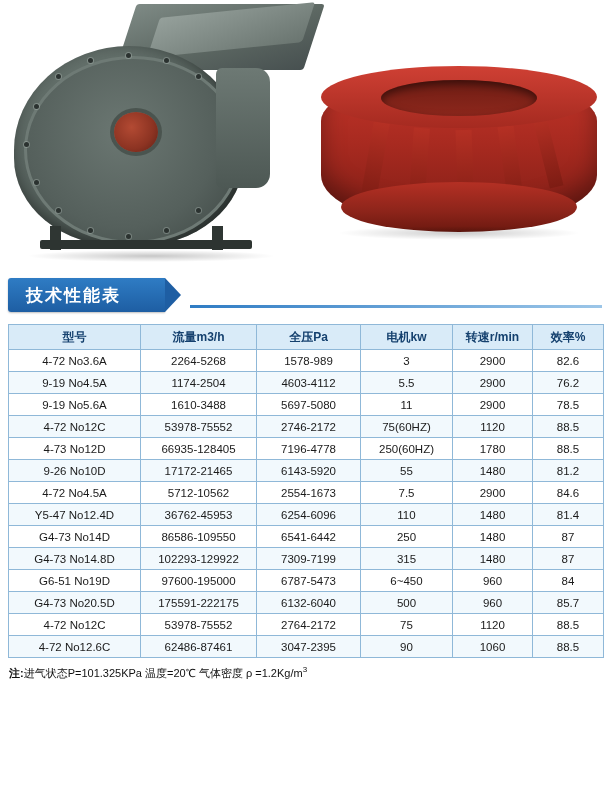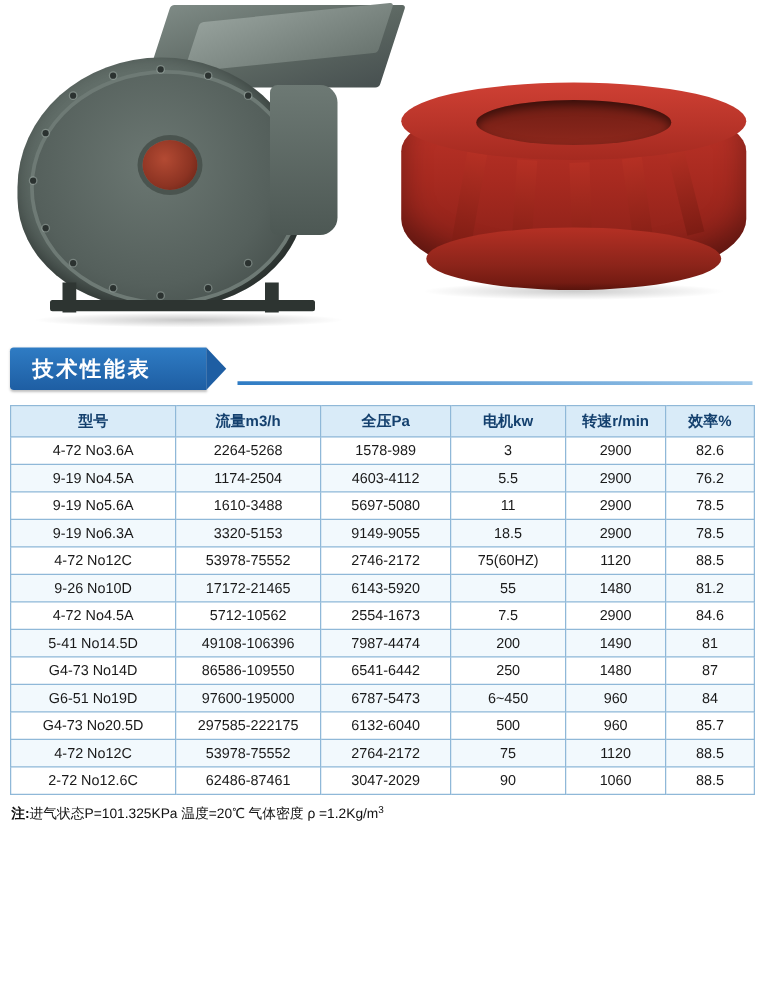--- a/index.html
+++ b/index.html
@@ -376,95 +376,103 @@
         </tr>
       <tr>
           <td>9-19  No5.6A</td>
           <td>1610-3488</td>
           <td>5697-5080</td>
           <td>11</td>
           <td>2900</td>
           <td>78.5</td>
         </tr>
       <tr>
-          <td>9-19  No6.3A</td>
-          <td>3320-5153</td>
-          <td>9149-9055</td>
-          <td>18.5</td>
-          <td>2900</td>
-          <td>78.5</td>
-        </tr>
-      <tr>
           <td>4-72  No12C</td>
           <td>53978-75552</td>
           <td>2746-2172</td>
           <td>75(60HZ)</td>
           <td>1120</td>
           <td>88.5</td>
         </tr>
       <tr>
+          <td>4-73  No12D</td>
+          <td>66935-128405</td>
+          <td>7196-4778</td>
+          <td>250(60HZ)</td>
+          <td>1780</td>
+          <td>88.5</td>
+        </tr>
+      <tr>
           <td>9-26  No10D</td>
           <td>17172-21465</td>
           <td>6143-5920</td>
           <td>55</td>
           <td>1480</td>
           <td>81.2</td>
         </tr>
       <tr>
           <td>4-72  No4.5A</td>
           <td>5712-10562</td>
           <td>2554-1673</td>
           <td>7.5</td>
           <td>2900</td>
           <td>84.6</td>
         </tr>
       <tr>
-          <td>5-41  No14.5D</td>
-          <td>49108-106396</td>
-          <td>7987-4474</td>
-          <td>200</td>
-          <td>1490</td>
-          <td>81</td>
+          <td>Y5-47  No12.4D</td>
+          <td>36762-45953</td>
+          <td>6254-6096</td>
+          <td>110</td>
+          <td>1480</td>
+          <td>81.4</td>
         </tr>
       <tr>
           <td>G4-73  No14D</td>
           <td>86586-109550</td>
           <td>6541-6442</td>
           <td>250</td>
           <td>1480</td>
           <td>87</td>
         </tr>
       <tr>
+          <td>G4-73  No14.8D</td>
+          <td>102293-129922</td>
+          <td>7309-7199</td>
+          <td>315</td>
+          <td>1480</td>
+          <td>87</td>
+        </tr>
+      <tr>
           <td>G6-51  No19D</td>
           <td>97600-195000</td>
           <td>6787-5473</td>
           <td>6~450</td>
           <td>960</td>
           <td>84</td>
         </tr>
       <tr>
           <td>G4-73  No20.5D</td>
-          <td>297585-222175</td>
+          <td>175591-222175</td>
           <td>6132-6040</td>
           <td>500</td>
           <td>960</td>
           <td>85.7</td>
         </tr>
       <tr>
           <td>4-72  No12C</td>
           <td>53978-75552</td>
           <td>2764-2172</td>
           <td>75</td>
           <td>1120</td>
           <td>88.5</td>
         </tr>
       <tr>
-          <td>2-72  No12.6C</td>
+          <td>4-72  No12.6C</td>
           <td>62486-87461</td>
-          <td>3047-2029</td>
+          <td>3047-2395</td>
           <td>90</td>
           <td>1060</td>
           <td>88.5</td>
         </tr>
     </tbody>
   </table>
 
   <div class="note">
     <b>注:</b><span>进气状态P=101.325KPa  温度=20℃  气体密度 ρ =1.2Kg/m</span><sup>3</sup>
   </div>

